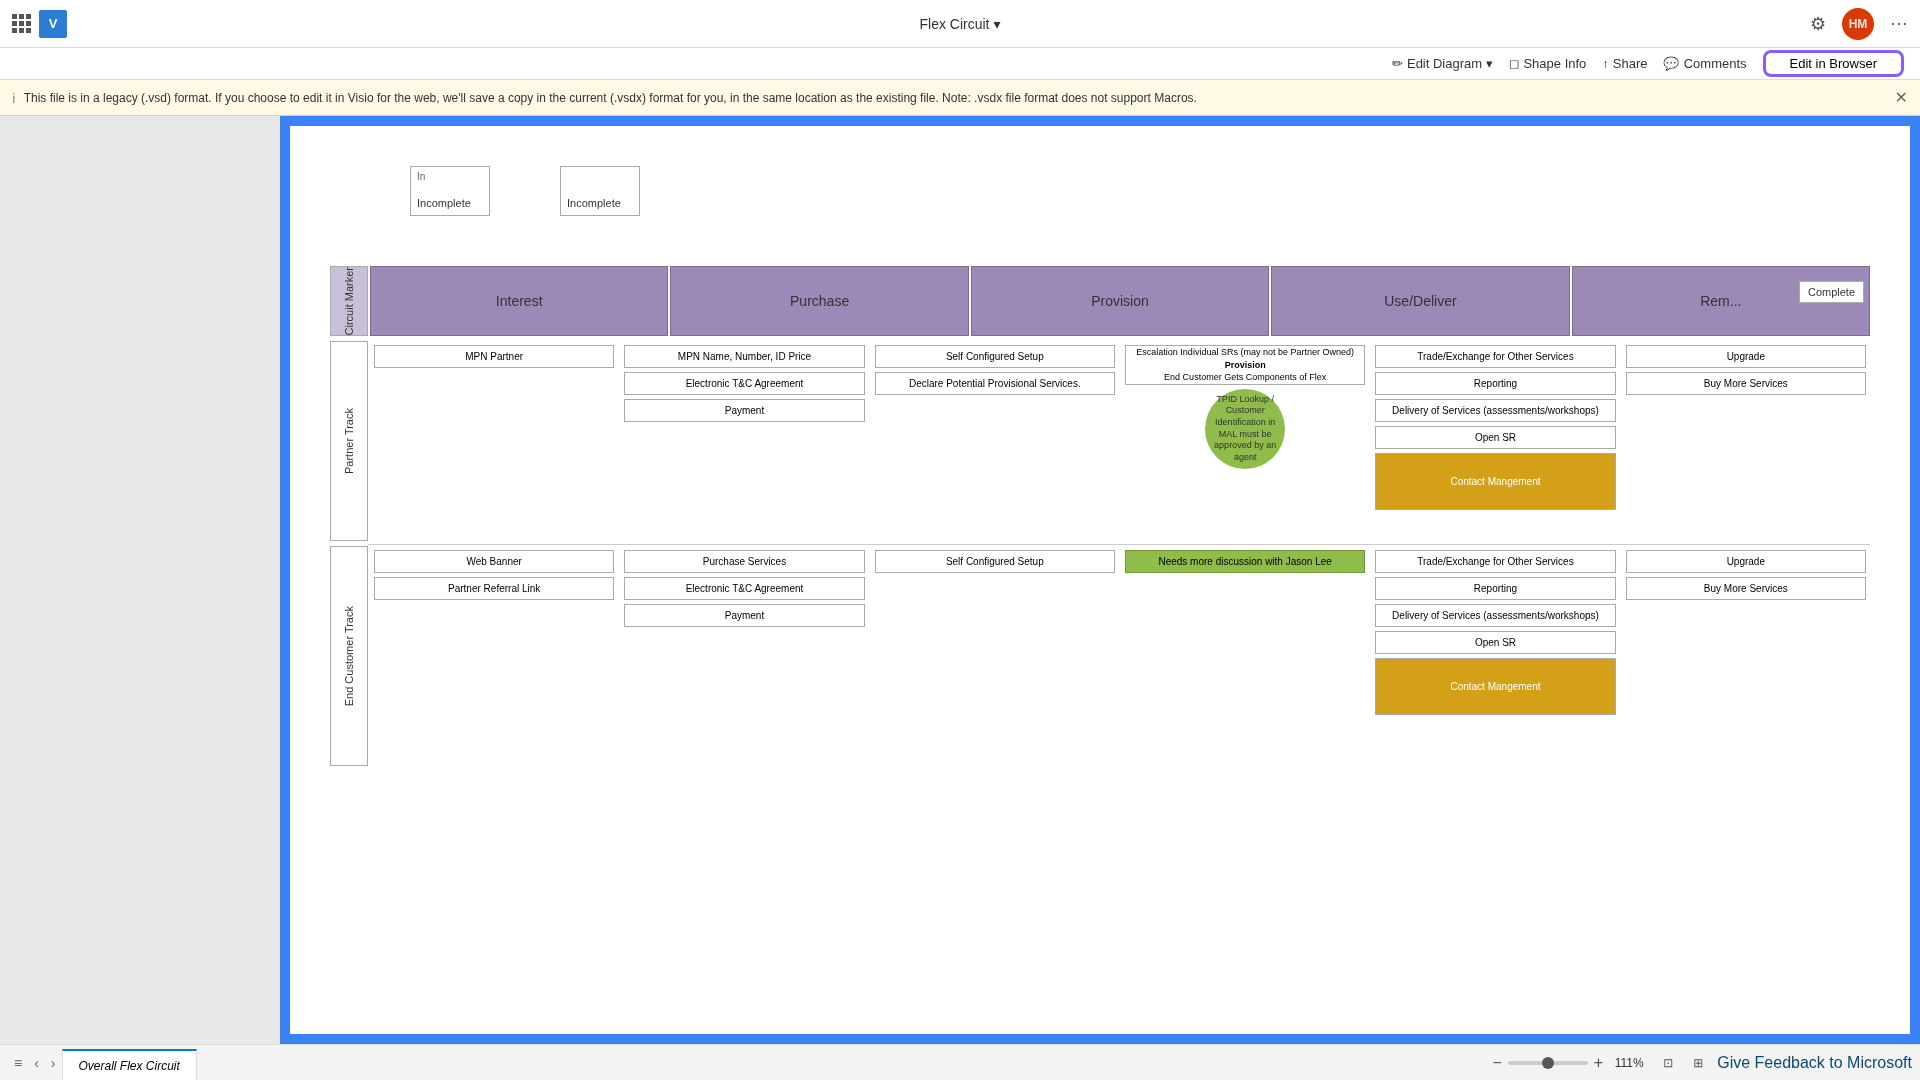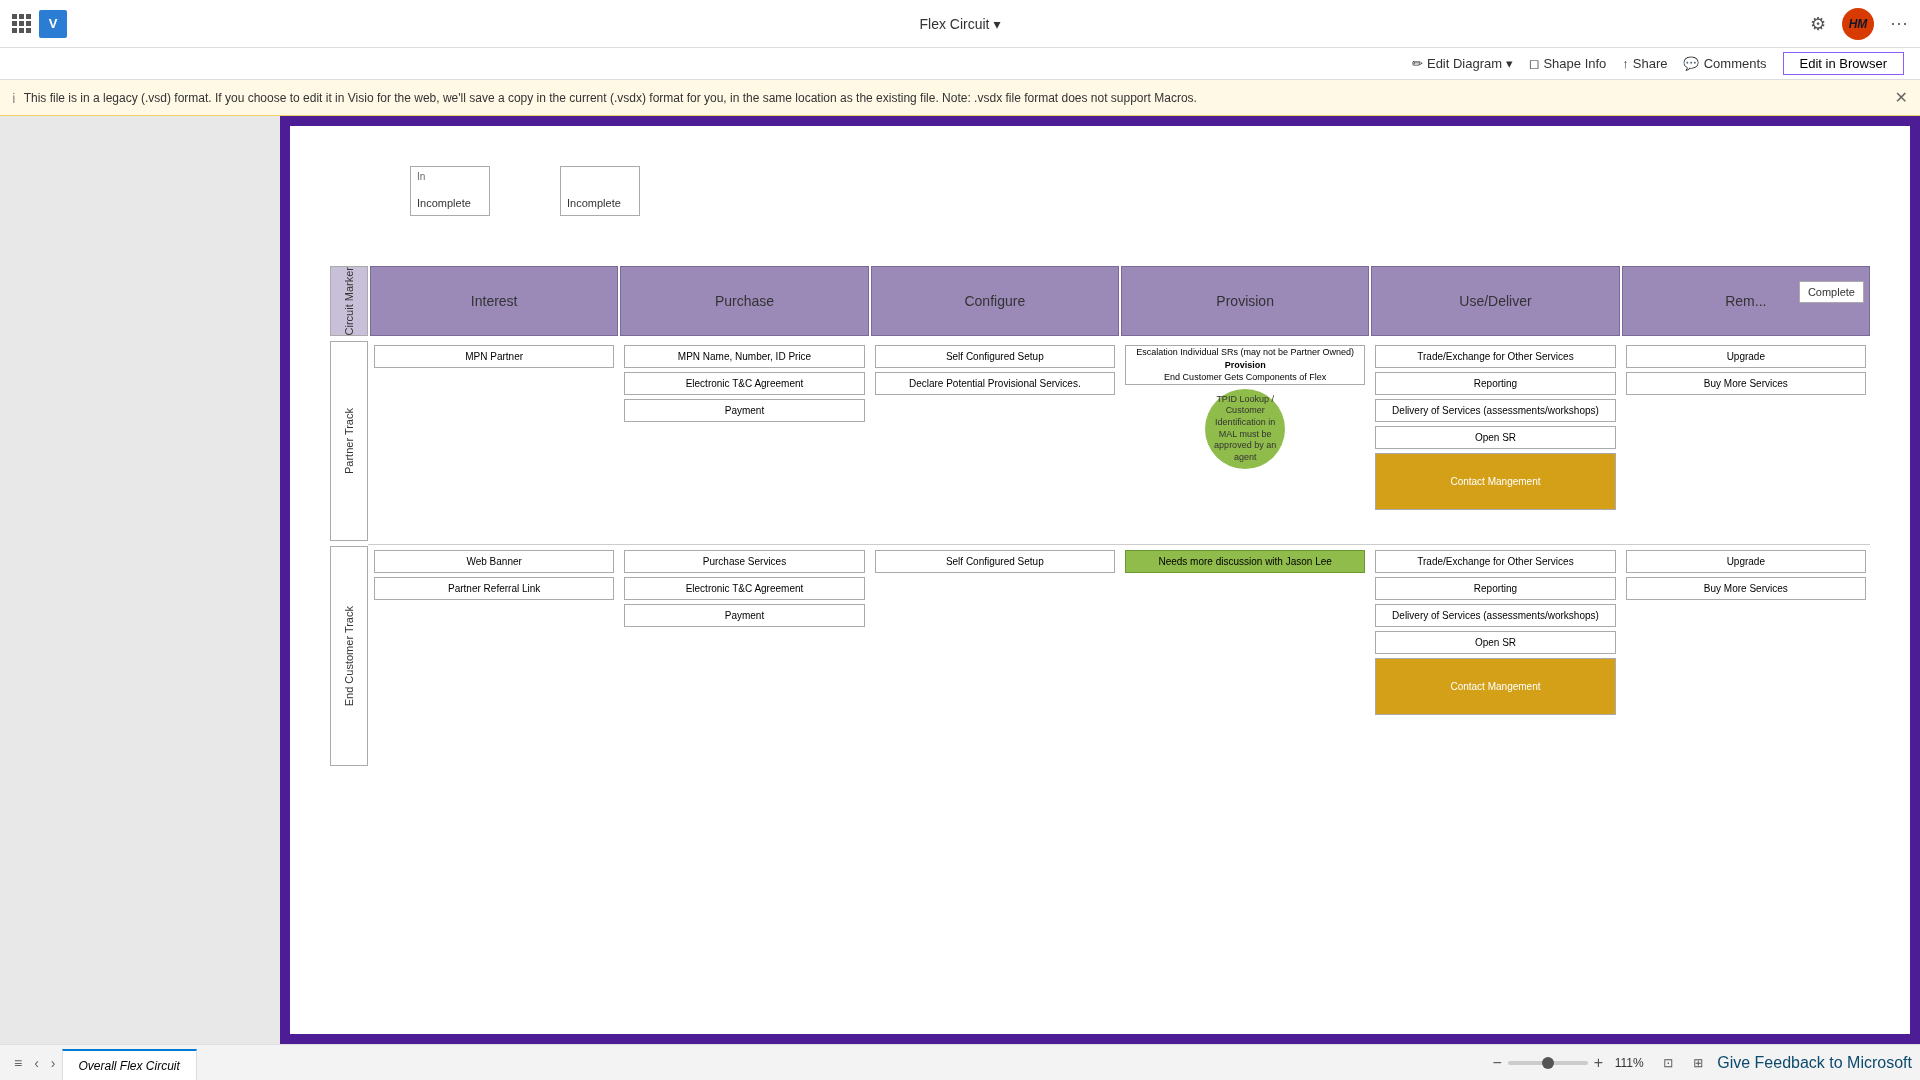--- a/index.html
+++ b/index.html
@@ -12,40 +12,40 @@
       display: flex;
       align-items: center;
       border-bottom: 1px solid #ddd;
       padding: 0 12px;
       position: relative;
     }
     #topbar .app-icons { display: flex; align-items: center; gap: 8px; }
     #topbar .visio-logo { width: 28px; height: 28px; background: #2b7cd3; border-radius: 2px; display: flex; align-items: center; justify-content: center; color: white; font-weight: bold; font-size: 13px; }
     #topbar .title { position: absolute; left: 50%; transform: translateX(-50%); font-size: 14px; color: #333; display: flex; align-items: center; gap: 4px; }
     #topbar .right-actions { margin-left: auto; display: flex; align-items: center; gap: 16px; }
-    #topbar .avatar { width: 32px; height: 32px; border-radius: 50%; background: #d83b01; color: #0f172a; display: flex; align-items: center; justify-content: center; font-size: 12px; font-weight: bold; font-style: italic; }
+    #topbar .avatar { width: 32px; height: 32px; border-radius: 50%; background: #d83b01; color: #e5e5e5; display: flex; align-items: center; justify-content: center; font-size: 12px; font-weight: bold; }
     #topbar .settings-icon { font-size: 18px; color: #555; cursor: pointer; }
     #topbar .more-icon { font-size: 18px; color: #555; cursor: pointer; }
 
     
     #ribbon {
       height: 32px;
       background: #fff;
       border-bottom: 1px solid #ddd;
       display: flex;
       align-items: center;
       justify-content: flex-end;
       padding: 0 16px;
       gap: 16px;
     }
     .ribbon-btn { display: flex; align-items: center; gap: 4px; font-size: 13px; color: #333; cursor: pointer; }
     .edit-in-browser-btn {
-      border: 1px solid #8b5cf6;
-      padding: 3px 16px;
-      border-radius: 0;
+      border: 3px solid #8b5cf6;
+      padding: 3px 24px;
+      border-radius: 8px;
       font-size: 13px;
       cursor: pointer;
     }
 
     
     #infobar {
       height: 36px;
       background: #fff9e6;
       border-bottom: 1px solid #f0d060;
       display: flex;
@@ -68,21 +68,21 @@
     
     #left-panel {
       width: 280px;
       background: #e8e8e8;
       flex-shrink: 0;
     }
 
     
     #canvas {
       flex: 1;
-      background: #4c1d95;
+      background: #3b82f6;
       position: relative;
       overflow: hidden;
     }
 
     #diagram-container {
       background: white;
       position: absolute;
       top: 10px;
       left: 10px;
       right: 10px;
@@ -387,23 +387,20 @@
 
         <div class="phase-row">
           <div class="circuit-marker">
             <span class="circuit-marker-text">Circuit Marker</span>
           </div>
           <div class="phase-cell">
               <span>Interest</span>
             </div>
           <div class="phase-cell">
               <span>Purchase</span>
-            </div>
-          <div class="phase-cell">
-              <span>Configure</span>
             </div>
           <div class="phase-cell">
               <span>Provision</span>
             </div>
           <div class="phase-cell">
               <span>Use/Deliver</span>
             </div>
           <div class="phase-cell last">
             <span>Rem...</span>
             <div class="complete-overlay">Complete</div>

